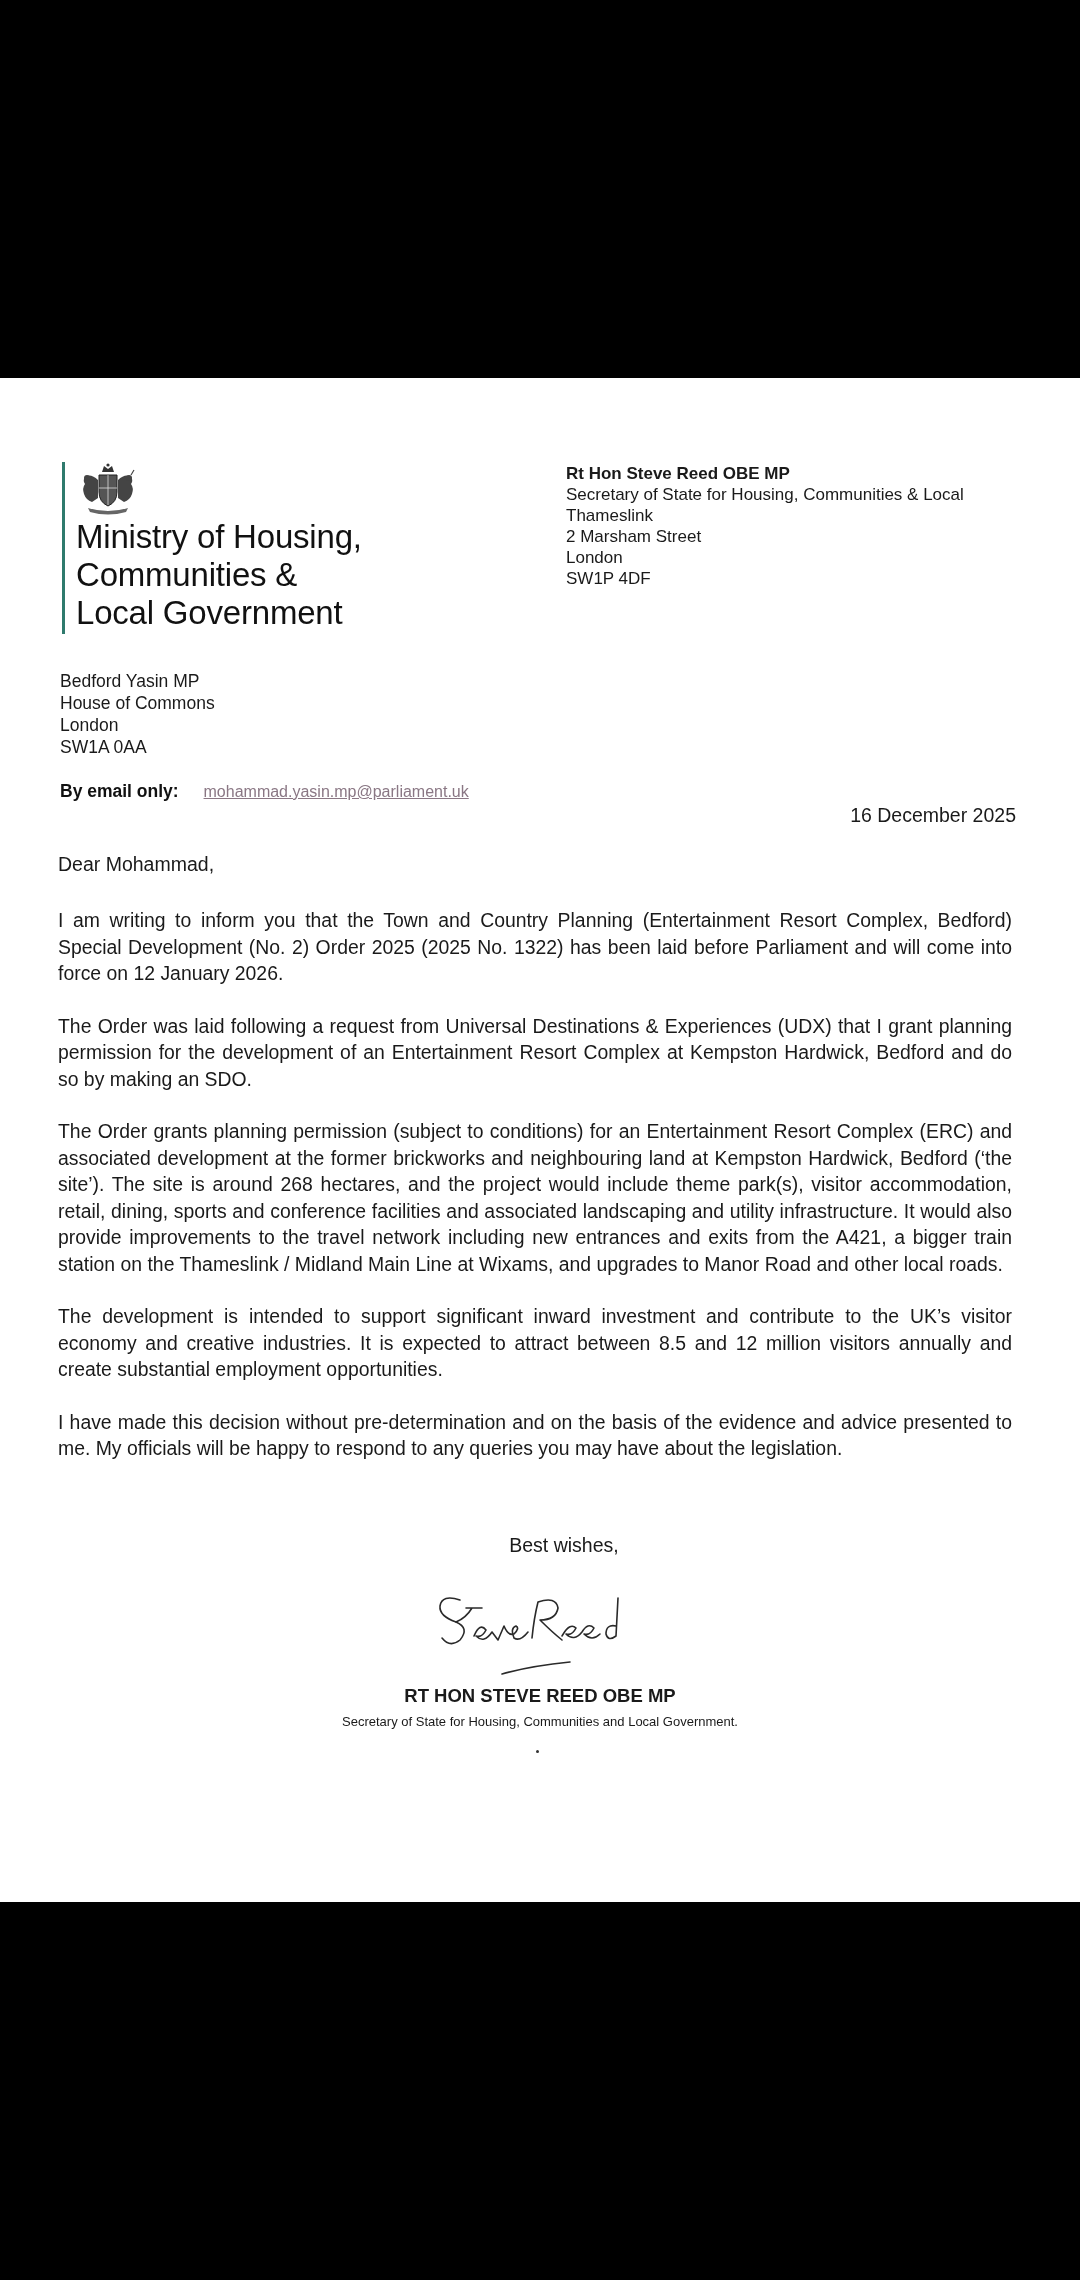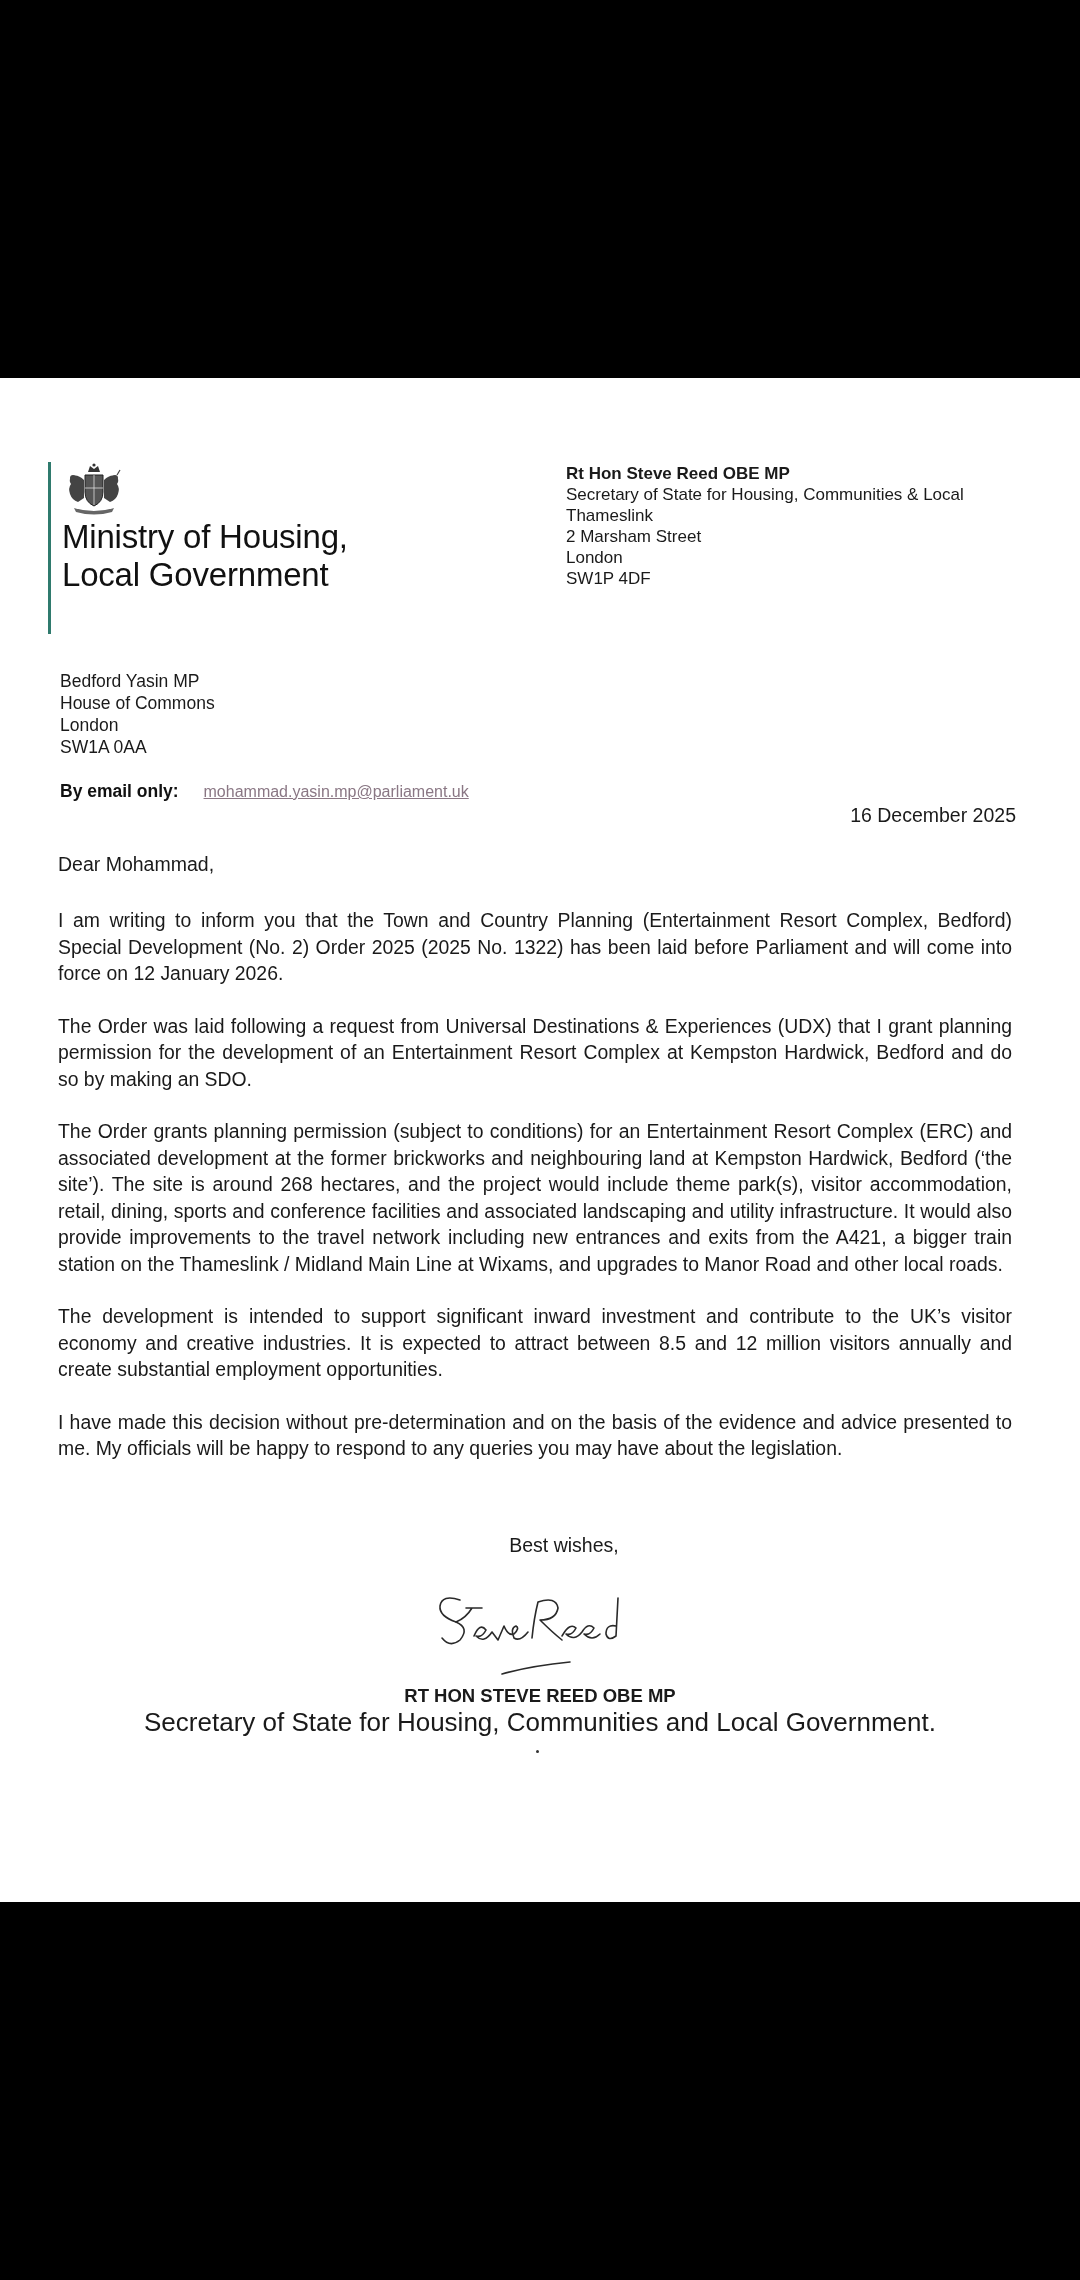--- a/index.html
+++ b/index.html
@@ -18,21 +18,21 @@
       position: absolute;
       left: 0;
       top: 378px;
       width: 1080px;
       height: 1524px;
       background: #ffffff;
       color: #1a1a1a;
     }
     .logo {
       position: absolute;
-      left: 48px;
+      left: 62px;
       top: 84px;
       width: 360px;
       height: 172px;
     }
     .logo-bar {
       position: absolute;
       left: 0;
       top: 0;
       width: 3px;
       height: 172px;
@@ -146,21 +146,21 @@
       font-size: 18.5px;
       font-weight: bold;
       line-height: 24px;
     }
     .sig-title {
       position: absolute;
       left: 0;
       width: 1080px;
       top: 1332px;
       text-align: center;
-      font-size: 26px;
+      font-size: 13px;
       line-height: 24px;
     }
     .dot {
       position: absolute;
       left: 536px;
       top: 1372px;
       width: 3px;
       height: 3px;
       background: #333;
       border-radius: 50%;
@@ -186,20 +186,21 @@
       <circle cx="11" cy="16" r="3" fill="#444"></circle>
 
       <path d="M54 14 Q58 18 55 22 Q58 26 56 32 Q54 38 48 40 L42 36 L42 18 Q48 12 54 14 Z" fill="#444"></path>
       <circle cx="53" cy="16" r="3" fill="#444"></circle>
       <line x1="55" y1="13" x2="58" y2="8" stroke="#444" stroke-width="1.2"></line>
 
       <path d="M12 46 Q32 52 52 46 L50 50 Q32 55 14 50 Z" fill="#666"></path>
     </svg>
     <div class="logo-text">
       <div>Ministry of Housing,</div>
+      <div>Communities &amp;</div>
       <div>Local Government</div>
     </div>
   </div>
 
   <div class="sender">
     <div class="name">Rt Hon Steve Reed OBE MP</div>
     <div>Secretary of State for Housing, Communities &amp; Local</div>
     <div>Thameslink</div>
     <div>2 Marsham Street</div>
     <div>London</div>

